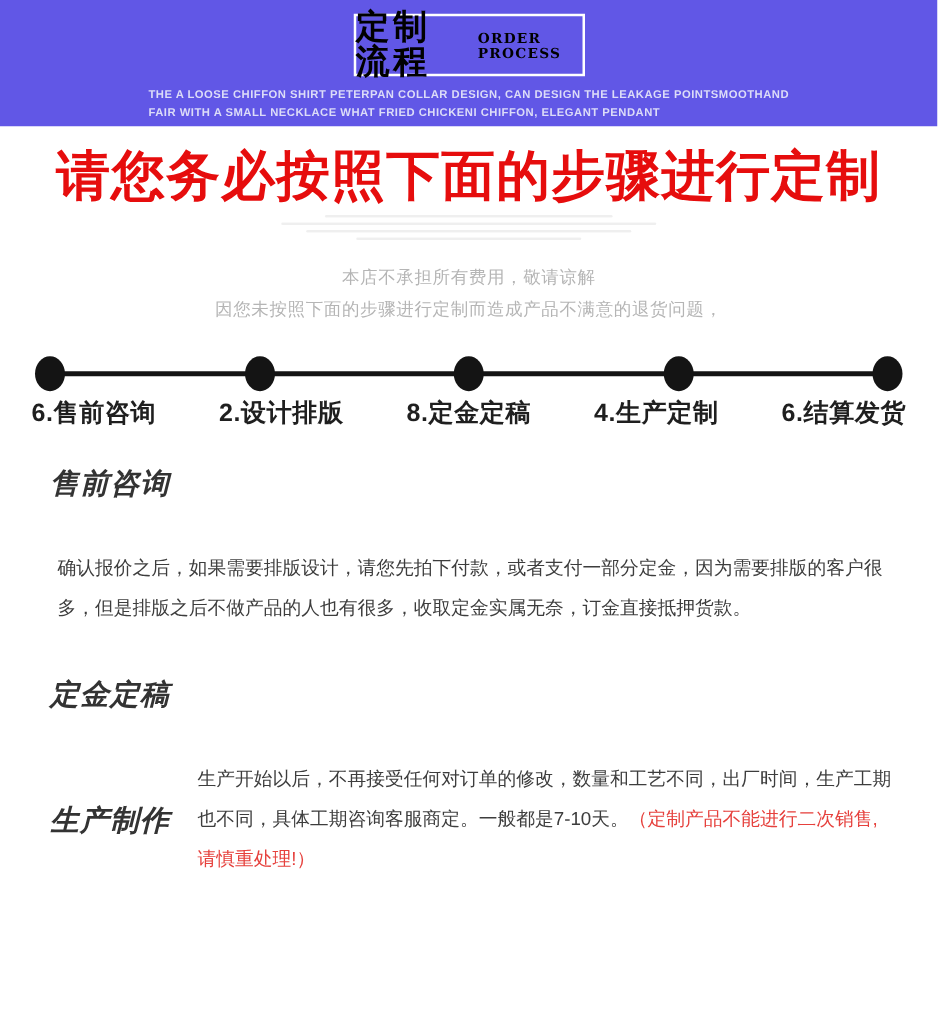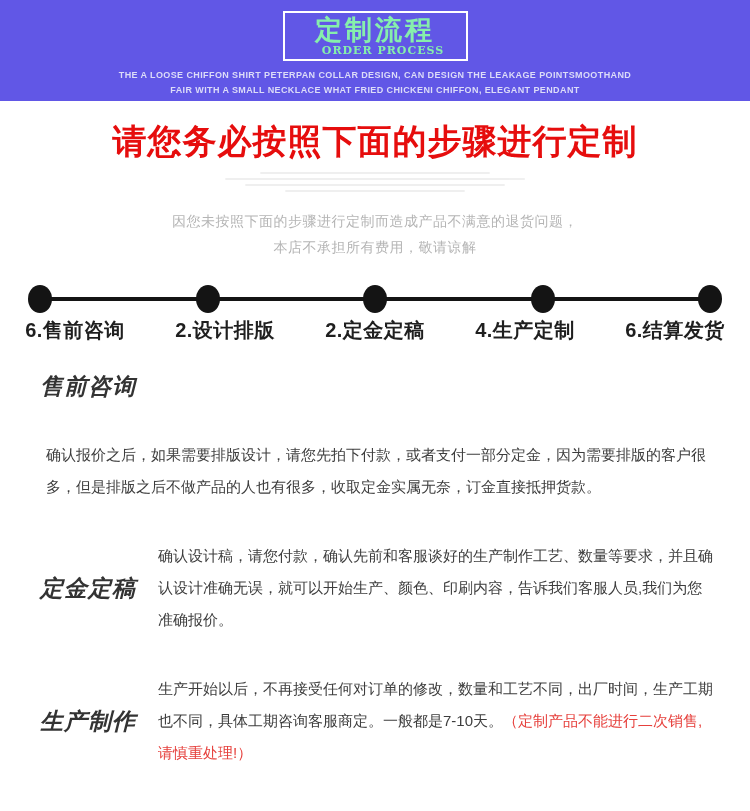--- a/index.html
+++ b/index.html
@@ -10,40 +10,40 @@
   }
   .page{width:750px;height:811px;position:relative;}
 
   
   .banner{
     height:101px;background:#6157e6;position:relative;
     display:flex;flex-direction:column;align-items:center;
   }
   .banner-box{
     margin-top:11px;width:181px;height:46px;border:2px solid #ffffff;
-    display:flex;flex-direction:column;align-items:center;justify-content:center;
-    color:#86efac;
+    display:flex;align-items:center;justify-content:center;
+    color:#000000;
   }
   .banner-title{
     font-family:"DejaVu Serif","Liberation Serif",serif;
     font-size:27px;font-weight:700;letter-spacing:3px;line-height:28px;
   }
   .banner-subtitle{
     font-family:"DejaVu Serif","Liberation Serif",serif;
     font-size:11px;font-weight:700;letter-spacing:1px;line-height:12px;margin-top:1px;margin-left:16px;
   }
   .banner-tagline{
-    margin-top:7px;text-align:center;color:#dcdcf8;
+    margin-top:7px;text-align:left;color:#dcdcf8;
     font-size:9px;letter-spacing:.4px;line-height:15px;font-weight:700;
   }
 
   
   .headline{
     margin-top:16px;text-align:center;color:#e60d0d;
-    font-size:34px;font-weight:800;letter-spacing:1px;line-height:48px;
+    font-size:43px;font-weight:800;letter-spacing:1px;line-height:48px;
     white-space:nowrap;
   }
 
   
   .fine-print{
     margin:7px auto 0 auto;width:320px;height:28px;
     display:flex;flex-direction:column;align-items:center;gap:4px;opacity:.55;
   }
   .fine-print i{display:block;height:2px;background:#e3e3e3;border-radius:1px;}
   .fine-print i:nth-child(1){width:230px;}
@@ -109,55 +109,54 @@
   <div class="headline">请您务必按照下面的步骤进行定制</div>
 
   <div class="fine-print">
     <i></i>
       <i></i>
       <i></i>
       <i></i>
   </div>
 
   <div class="disclaimer">
+    <div>本店不承担所有费用，敬请谅解</div>
     <div>因您未按照下面的步骤进行定制而造成产品不满意的退货问题，</div>
-    <div>本店不承担所有费用，敬请谅解</div>
   </div>
 
   <div class="timeline">
     <div class="tl-line"></div>
     <div class="tl-dots">
       <div class="tl-dot"></div>
       <div class="tl-dot"></div>
       <div class="tl-dot"></div>
       <div class="tl-dot"></div>
       <div class="tl-dot"></div>
     </div>
     <div class="tl-labels">
       <div class="tl-label">6.售前咨询</div>
       <div class="tl-label">2.设计排版</div>
-      <div class="tl-label">2.定金定稿</div>
+      <div class="tl-label">8.定金定稿</div>
       <div class="tl-label">4.生产定制</div>
       <div class="tl-label">6.结算发货</div>
     </div>
   </div>
 
   <div class="sections">
 
     <div class="section">
       <div class="section-title">售前咨询</div>
     </div>
 
     <div class="section">
       <div class="section-body"><span>确认报价之后，如果需要排版设计，请您先拍下付款，或者支付一部分定金，因为需要排版的客户很多，但是排版之后不做产品的人也有很多，收取定金实属无奈，订金直接抵押货款。</span></div>
     </div>
 
     <div class="section">
       <div class="section-title">定金定稿</div>
-      <div class="section-body"><span>确认设计稿，请您付款，确认先前和客服谈好的生产制作工艺、数量等要求，并且确认设计准确无误，就可以开始生产、颜色、印刷内容，告诉我们客服人员,我们为您准确报价。</span></div>
     </div>
 
     <div class="section">
       <div class="section-title">生产制作</div>
       <div class="section-body"><span>生产开始以后，不再接受任何对订单的修改，数量和工艺不同，出厂时间，生产工期也不同，具体工期咨询客服商定。一般都是7-10天。</span><span class="section-warning">（定制产品不能进行二次销售,请慎重处理!）</span></div>
     </div>
 
   </div>
 </div>
 

